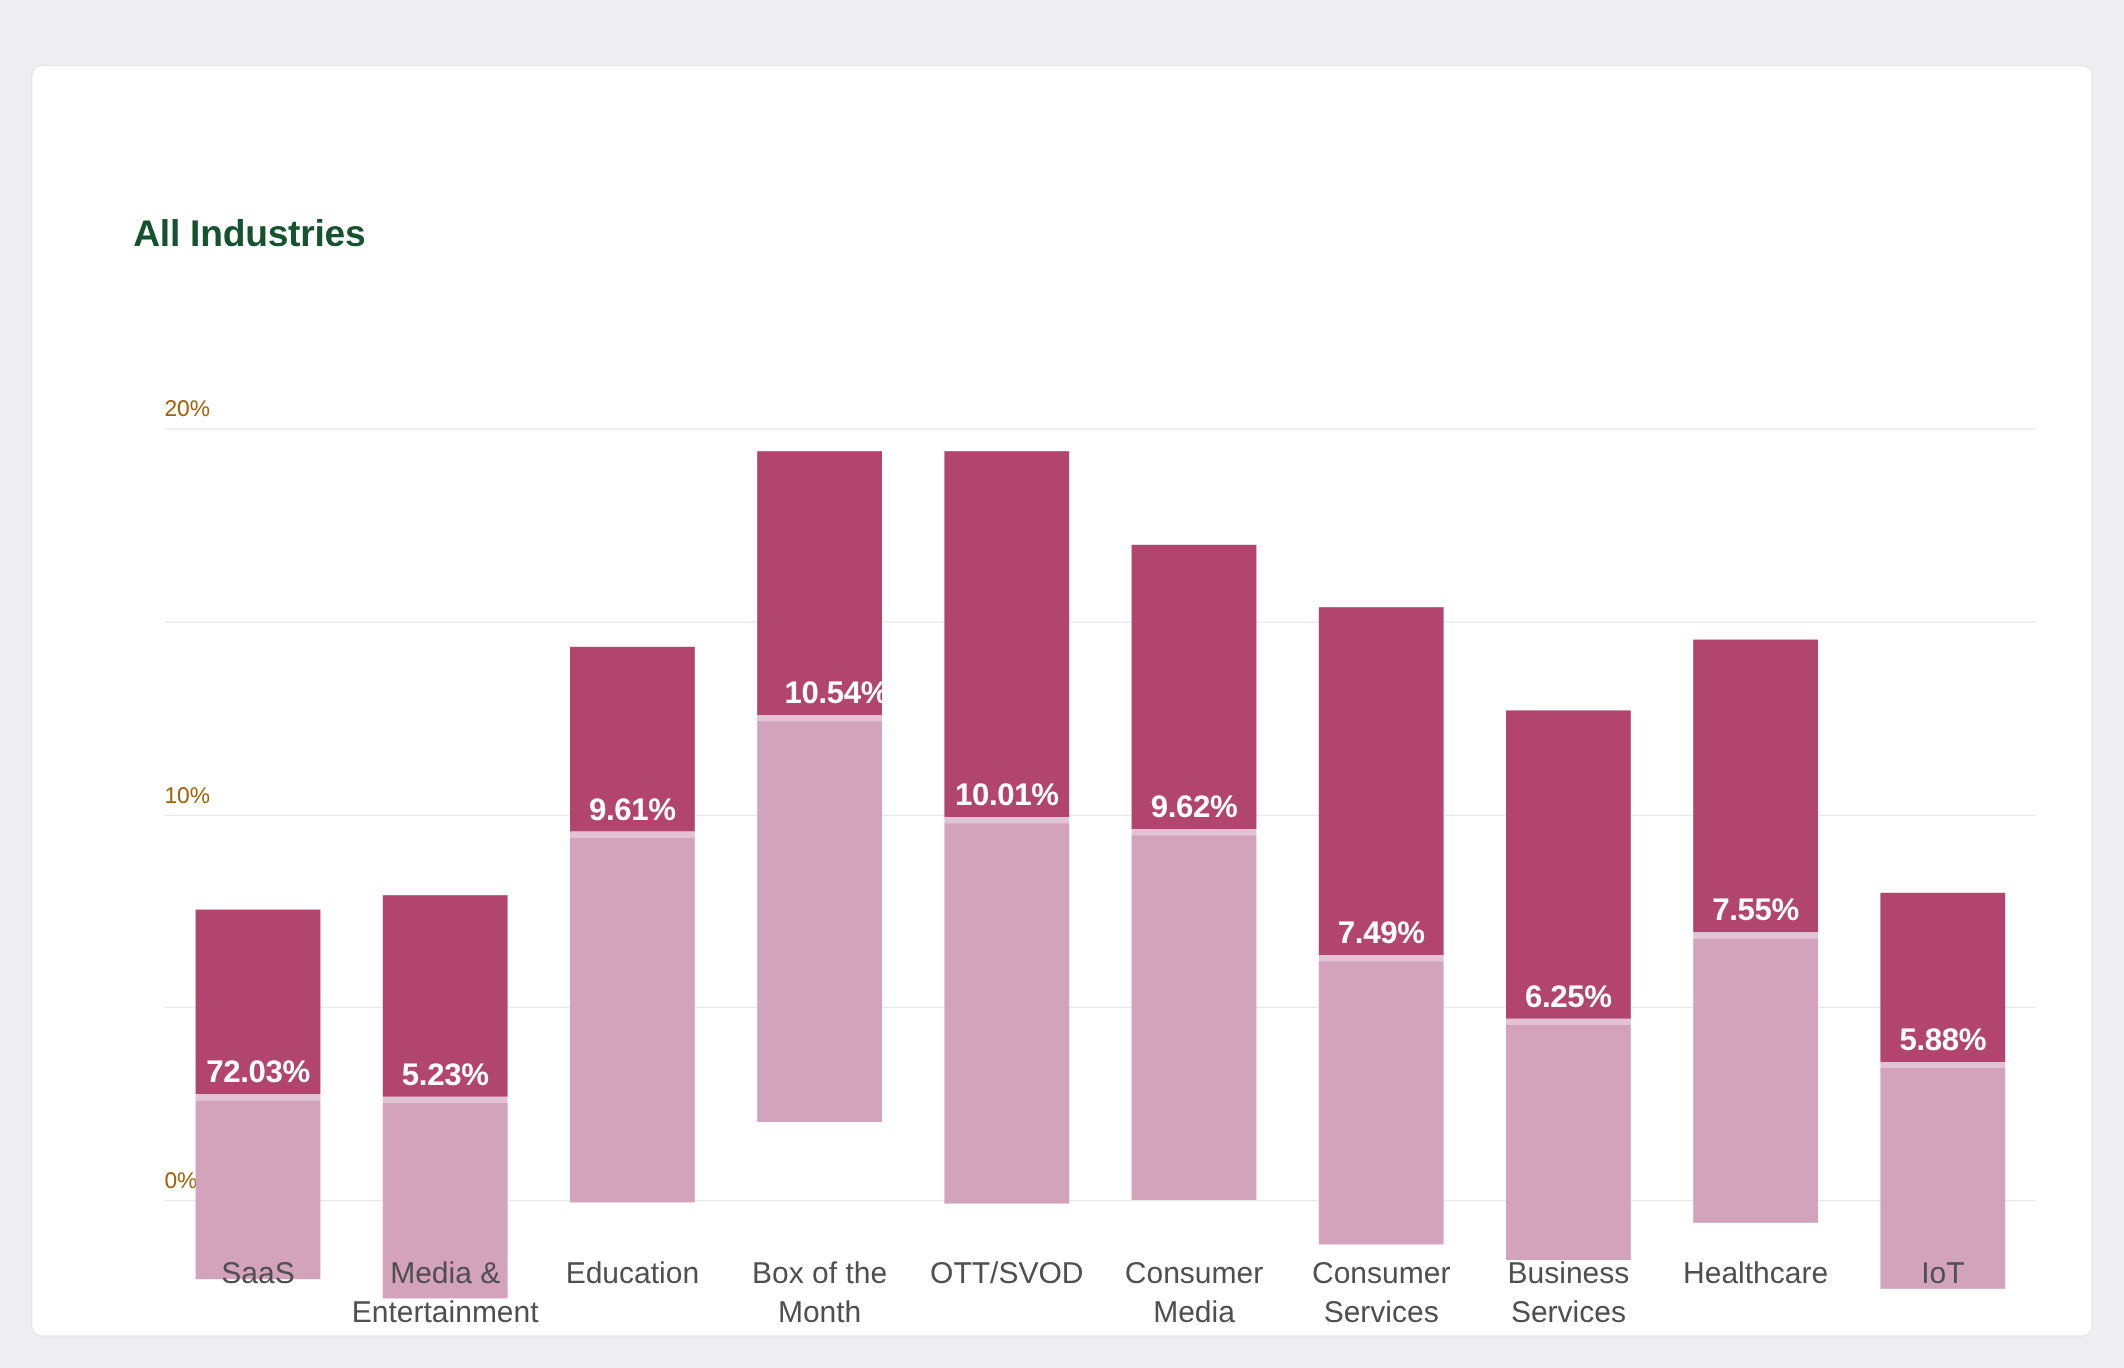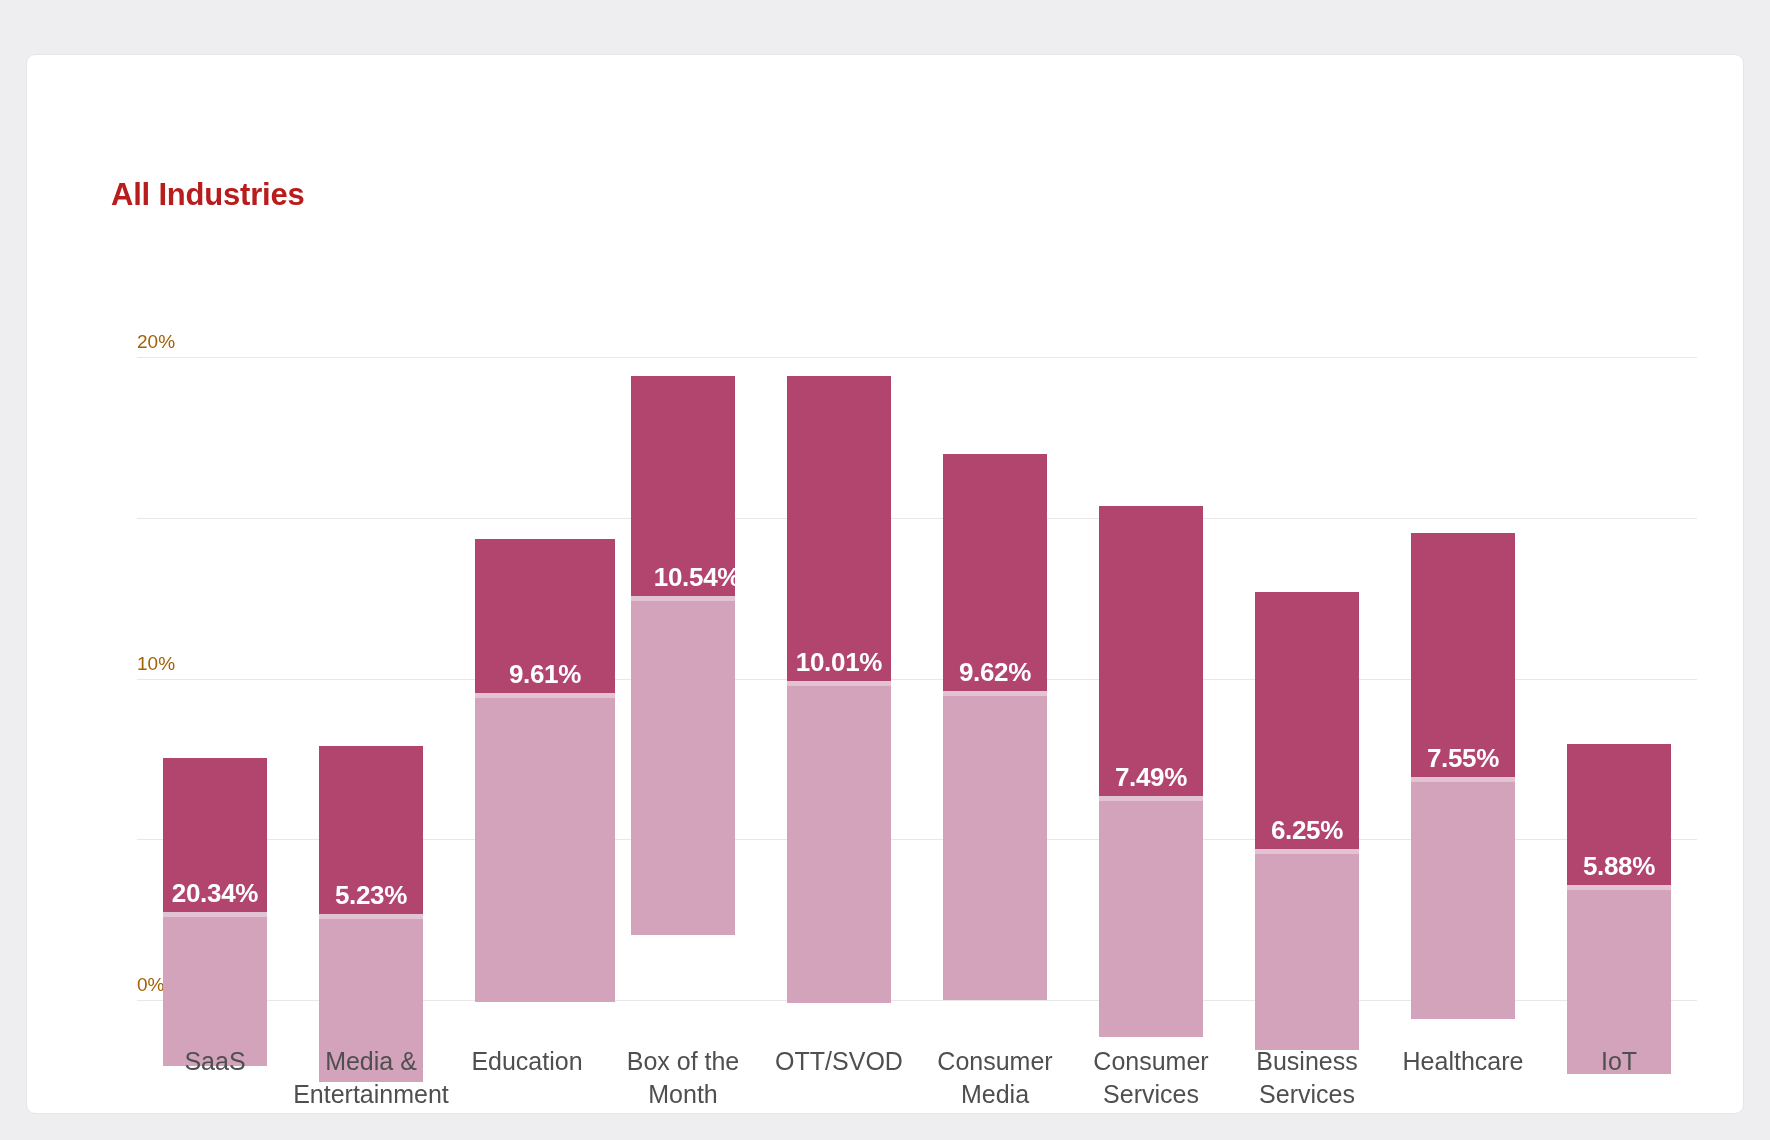--- a/index.html
+++ b/index.html
@@ -24,21 +24,21 @@
     box-sizing: border-box;
     overflow: hidden;
   }
 
   #chart-title {
     position: absolute;
     left: 84px;
     top: 122px;
     font-size: 31px;
     font-weight: 700;
-    color: #b91c1c;
+    color: #14532d;
     letter-spacing: -0.2px;
     white-space: nowrap;
   }
 
   
   #plot {
     position: absolute;
     left: 110px;
     top: 280px;
     width: 1560px;
@@ -148,29 +148,29 @@
     <div id="yticks">
         <div class="ytick-label" style="top: 22px;">20%</div>
         <div class="ytick-label" style="top: 343.5px; text-align: center;">10%</div>
         <div class="ytick-label" style="top: 665px;">0%</div>
       </div>
     <div id="bars">
         <div class="bar-group" style="left: 26px; width: 104px;">
           <div class="seg-top" style="top: 422.911px; height: 153.998px;"></div>
           <div class="seg-sep" style="top: 576.909px;"></div>
           <div class="seg-bottom" style="top: 581.909px; height: 148.999px;"></div>
-          <div class="bar-value" style="top: 542.909px;">20.34%</div>
+          <div class="bar-value" style="top: 542.909px;">72.03%</div>
         </div>
         <div class="bar-group" style="left: 182px; width: 104px;">
           <div class="seg-top" style="top: 410.693px; height: 168.144px;"></div>
           <div class="seg-sep" style="top: 578.838px;"></div>
           <div class="seg-bottom" style="top: 583.838px; height: 163.144px;"></div>
           <div class="bar-value" style="top: 544.838px;">5.23%</div>
         </div>
-        <div class="bar-group" style="left: 338px; width: 104px; padding-left: 36px;">
+        <div class="bar-group" style="left: 338px; width: 104px;">
           <div class="seg-top" style="top: 203.648px; height: 153.998px;"></div>
           <div class="seg-sep" style="top: 357.646px;"></div>
           <div class="seg-bottom" style="top: 362.646px; height: 303.961px;"></div>
           <div class="bar-value" style="top: 323.646px;">9.61%</div>
         </div>
         <div class="bar-group" style="left: 494px; width: 104px;">
           <div class="seg-top" style="top: 41.29px; height: 219.906px;"></div>
           <div class="seg-sep" style="top: 261.196px;"></div>
           <div class="seg-bottom" style="top: 266.196px; height: 333.861px;"></div>
           <div class="bar-value" style="top: 227.196px; padding-left: 14px;">10.54%</div>

